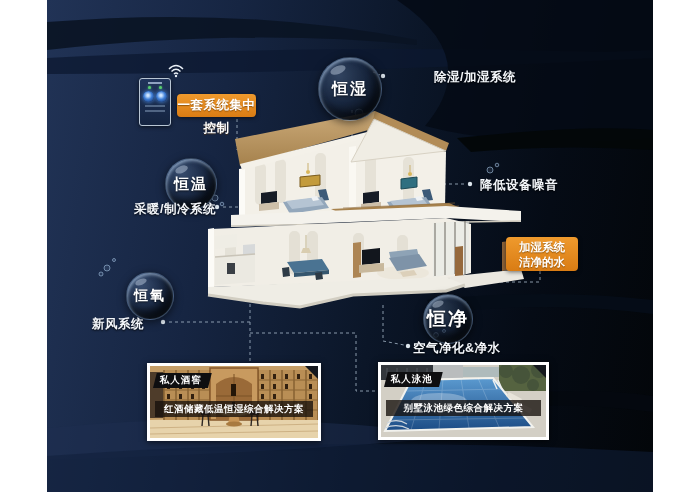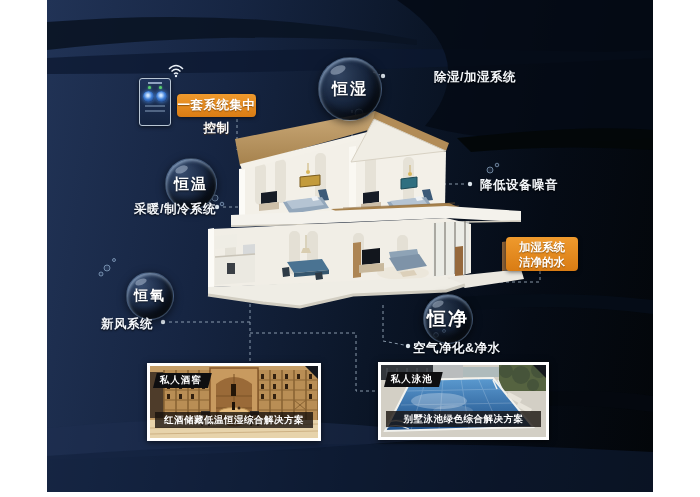--- a/index.html
+++ b/index.html
@@ -39,21 +39,21 @@
   .panel .dials i{width:11px;height:11px;border-radius:50%;
       background:radial-gradient(circle at 45% 40%, #cfe6ff 10%, #3f7fd8 45%, #16336b 90%);
       box-shadow:0 0 4px rgba(80,150,240,.9);}
   .panel .row{height:2px;background:rgba(150,175,205,.45);margin:3px 3px 0;}
 
   
   .photo{position:absolute;border:3px solid #ffffff;box-shadow:0 1px 6px rgba(0,0,0,.65);background:#222;}
   .photo .tag{position:absolute;left:3px;top:7px;background:#0e0e10;color:#fff;font-size:9.5px;font-weight:bold;
               padding:1px 8px 1px 5px;transform:skewX(-14deg);transform-origin:left bottom;letter-spacing:1px;}
   .photo .tag span{display:inline-block;transform:skewX(14deg);}
-  .photo .caption{position:absolute;left:5px;right:5px;bottom:10px;background:rgba(22,16,11,.78);color:#fff;
+  .photo .caption{position:absolute;left:5px;right:5px;bottom:21px;background:rgba(22,16,11,.78);color:#fff;
                   font-size:9.5px;font-weight:bold;text-align:center;padding:1.5px 0;letter-spacing:.5px;white-space:nowrap;}
   .photo .corner{position:absolute;right:0;top:0;width:0;height:0;border-left:13px solid transparent;border-top:13px solid #14171d;}
 </style>
 </head>
 <body>
 
 <div class="page">
   <div class="canvas">
 
     <svg class="layer" width="606" height="492">
@@ -242,21 +242,21 @@
     <div class="bubble" style="left:79px;top:272px;width:46px;height:46px;font-size:14px;">
       <span>恒氧</span>
       </div>
     <div class="bubble" style="left:376px;top:294px;width:48px;height:48px;font-size:19px;">
       <span>恒净</span>
       </div>
 
     <div class="sub" style="left:343px;top:69px;padding-left:44px;">除湿/加湿系统</div>
     <div class="sub" style="left:433px;top:177px;">降低设备噪音</div>
     <div class="sub" style="left:87px;top:201px;">采暖/制冷系统</div>
-    <div class="sub" style="left:45px;top:316px;margin-left:9px;">新风系统</div>
+    <div class="sub" style="left:45px;top:316px;">新风系统</div>
     <div class="sub" style="left:366px;top:340px;">空气净化&amp;净水</div>
 
     <div class="photo" style="left:100px;top:363px;width:168px;height:72px;">
       <svg width="168" height="72">
         <rect width="168" height="72" fill="#c59e67"></rect>
         <polygon points="0,54 168,50 168,72 0,72" fill="#e7d3ab"></polygon>
         <g stroke="#cdb184" stroke-width="1">
             <line x1="0" y1="62" x2="168" y2="58"></line>
             <line x1="0" y1="68" x2="168" y2="65"></line>
           </g>

